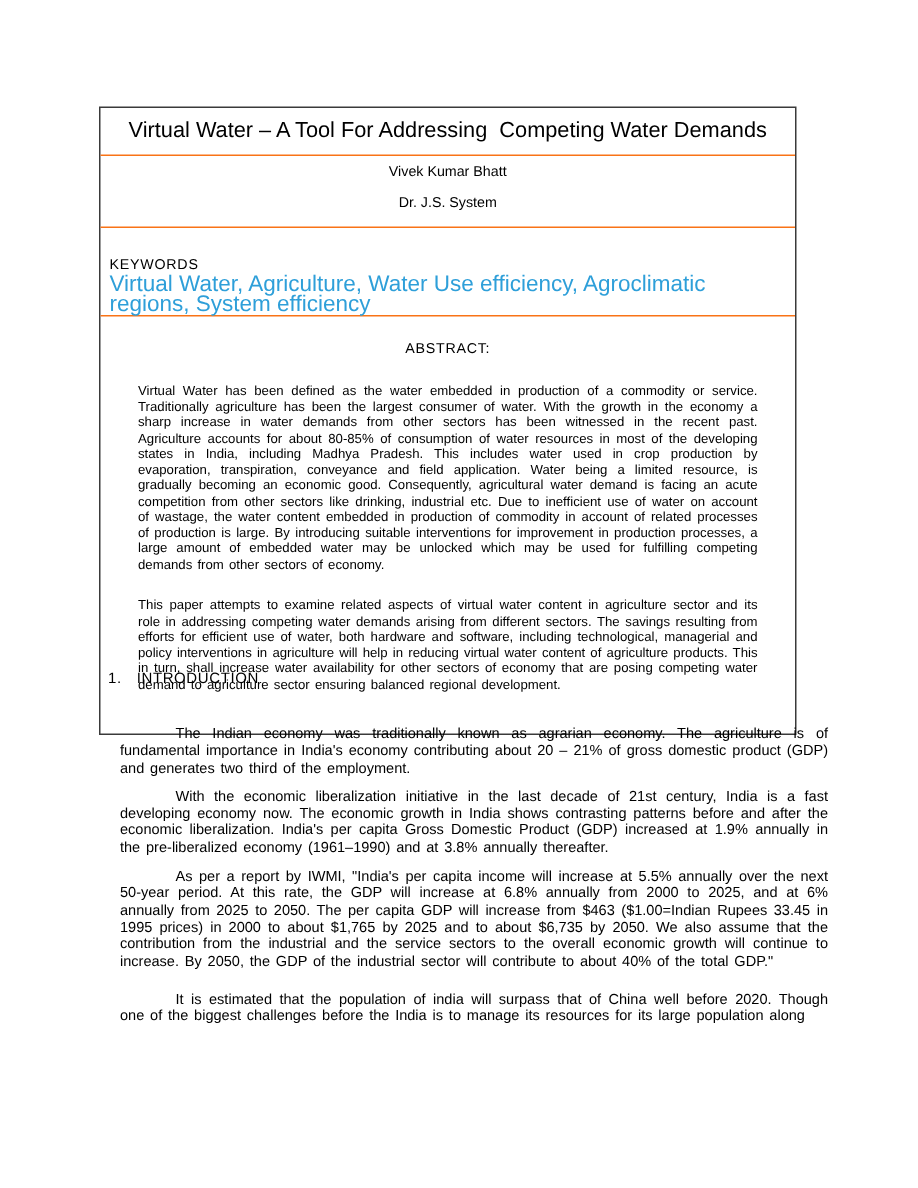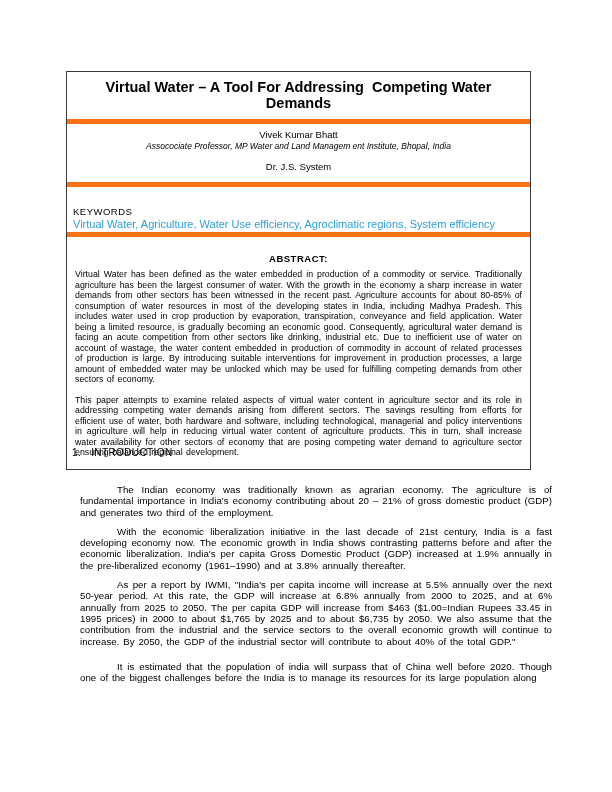--- a/index.html
+++ b/index.html
@@ -5,37 +5,37 @@
   html,body{margin:0;padding:0;}
   body{
     width:612px;height:792px;background:#ffffff;position:relative;
     font-family:"Liberation Sans","DejaVu Sans",sans-serif;color:#000;
     overflow:hidden;
   }
   .header-table{
     position:absolute;left:66px;top:71px;width:463px;
     border:1px solid #3a3a3a;
   }
-  .row{border-top:5px solid #f97316;}
+  .row{border-top:1px solid #f97316;}
   .row:first-child{border-top:none;}
   .row-title{
-    padding:7px 6px 8px;text-align:center;font-weight:bold;font-size:14.5px;
+    padding:7px 6px 8px;text-align:center;font-weight:normal;font-size:14.5px;
     line-height:16px;white-space:pre-wrap;
   }
   .row-authors{padding:5px 6px 9px;text-align:center;}
   .author-name{font-size:9.5px;line-height:12px;}
   .author-affil{font-size:8.5px;line-height:11px;font-style:italic;}
   .author-block + .author-block{margin-top:9px;}
   .row-keywords{padding:19px 6px 1px;}
   .keywords-heading{font-size:9.5px;line-height:12px;letter-spacing:0.5px;}
-  .keywords-text{font-size:11px;line-height:13px;}
+  .keywords-text{font-size:15px;line-height:13px;}
   .row-abstract{padding:16px 8px 11px;}
-  .abstract-heading{text-align:center;font-size:9.5px;letter-spacing:0.5px;margin-bottom:5px;font-weight:bold;}
+  .abstract-heading{text-align:center;font-size:9.5px;letter-spacing:0.5px;margin-bottom:5px;}
   .abstract-para{
-    font-size:8.8px;line-height:10.5px;text-align:justify;margin:0;
+    font-size:8.8px;line-height:10.5px;text-align:justify;margin:17px;
     word-spacing:1px;
   }
   .abstract-para + .abstract-para{margin-top:10px;}
   .section-heading{
     position:absolute;left:72px;top:447px;font-size:10px;letter-spacing:0.4px;
   }
   .section-heading .sec-num{display:inline-block;margin-right:10px;}
   .body-text{position:absolute;left:80px;top:484px;width:472px;}
   .body-para{
     font-size:9.7px;line-height:11.3px;text-align:justify;text-indent:37px;
@@ -45,21 +45,20 @@
 </style>
 </head>
 <body>
 
 <div class="header-table">
   <div class="row row-title">Virtual Water – A Tool For Addressing  Competing Water Demands</div>
 
   <div class="row row-authors">
     <div class="author-block">
       <div class="author-name">Vivek Kumar Bhatt</div>
-      <div class="author-affil">Assocociate Professor, MP Water and Land Managem ent Institute, Bhopal, India</div>
     </div>
     <div class="author-block">
       <div class="author-name">Dr. J.S. System</div>
     </div>
   </div>
 
   <div class="row row-keywords">
     <div class="keywords-heading">KEYWORDS</div>
     <div class="keywords-text" id="keywords-text" style="color: rgb(46, 159, 217);">Virtual Water, Agriculture, Water Use efficiency, Agroclimatic regions, System efficiency</div>
   </div>

